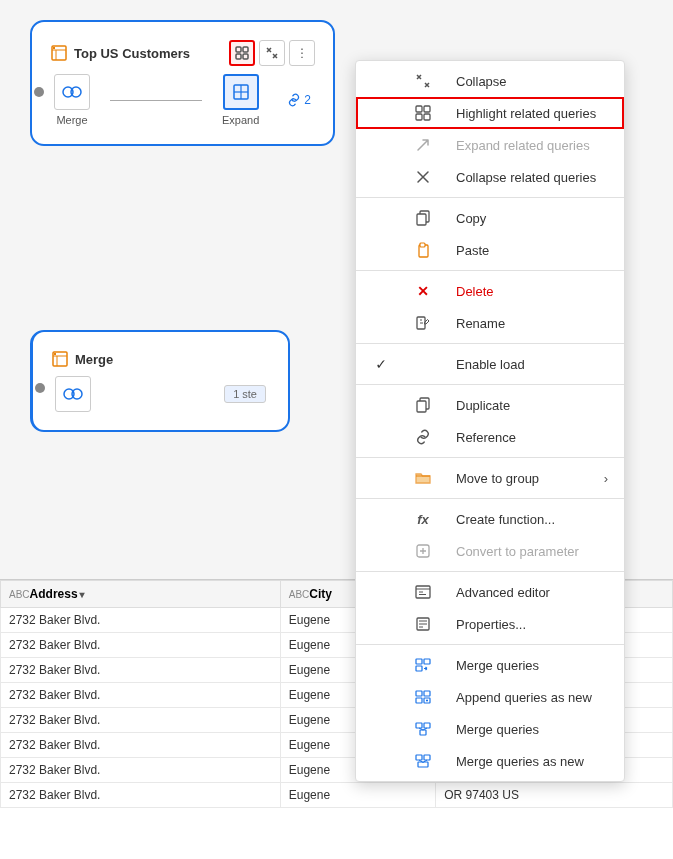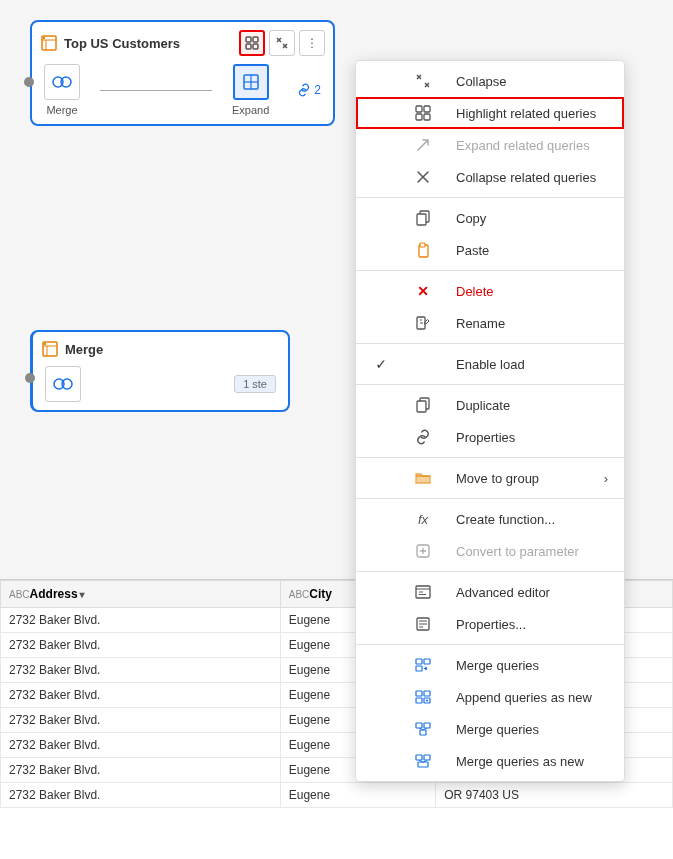--- a/index.html
+++ b/index.html
@@ -20,22 +20,22 @@
       width: 673px;
       height: 580px;
       background: #f5f5f5;
     }
 
     
     .query-node {
       position: absolute;
       background: white;
       border: 2px solid #1a73e8;
-      border-radius: 8px;
-      padding: 8px;
+      border-radius: 14px;
+      padding: 18px;
       min-width: 260px;
     }
 
     .query-node-top {
       top: 20px;
       left: 30px;
       width: 305px;
     }
 
     .query-node-merge {
@@ -506,42 +506,42 @@
     </div>
 
     <div class="menu-item">
       <span class="checkmark"></span>
       <span class="item-icon">
         <svg width="16" height="16" viewBox="0 0 16 16" fill="none">
           <path d="M6 8a3.5 3.5 0 0 0 5 .5l1.5-1.5A3.5 3.5 0 0 0 7.6 2.1L6.8 3" stroke="#555" stroke-width="1.4" stroke-linecap="round"></path>
           <path d="M10 8a3.5 3.5 0 0 0-5-.5L3.5 9A3.5 3.5 0 0 0 8.4 13.9l.8-.9" stroke="#555" stroke-width="1.4" stroke-linecap="round"></path>
         </svg>
       </span>
-      <span class="item-label">Properties</span>
+      <span class="item-label">Reference</span>
     </div>
 
     <div class="menu-divider"></div>
 
     <div class="menu-item">
       <span class="checkmark"></span>
       <span class="item-icon">
         <svg width="16" height="16" viewBox="0 0 16 16" fill="none">
           <path d="M1 4h5l1.5 2H15v7H1V4z" stroke="#e8820a" stroke-width="1.3" fill="#f5c070" opacity="0.7"></path>
           <path d="M1 6h14" stroke="#e8820a" stroke-width="1"></path>
         </svg>
       </span>
       <span class="item-label">Move to group</span>
       <span class="arrow">›</span>
     </div>
 
     <div class="menu-divider"></div>
 
     <div class="menu-item">
       <span class="checkmark"></span>
-      <span class="item-icon" style="font-style:italic; font-weight:normal; color:#555; font-size:13px;">fx</span>
+      <span class="item-icon" style="font-style:italic; font-weight:bold; color:#555; font-size:13px;">fx</span>
       <span class="item-label">Create function...</span>
     </div>
 
     <div class="menu-item disabled">
       <span class="checkmark"></span>
       <span class="item-icon">
         <svg width="16" height="16" viewBox="0 0 16 16" fill="none">
           <rect x="2" y="2" width="12" height="12" rx="2" stroke="#aaa" stroke-width="1.3" fill="none"></rect>
           <path d="M5 8h6M8 5v6" stroke="#aaa" stroke-width="1.3"></path>
         </svg>

